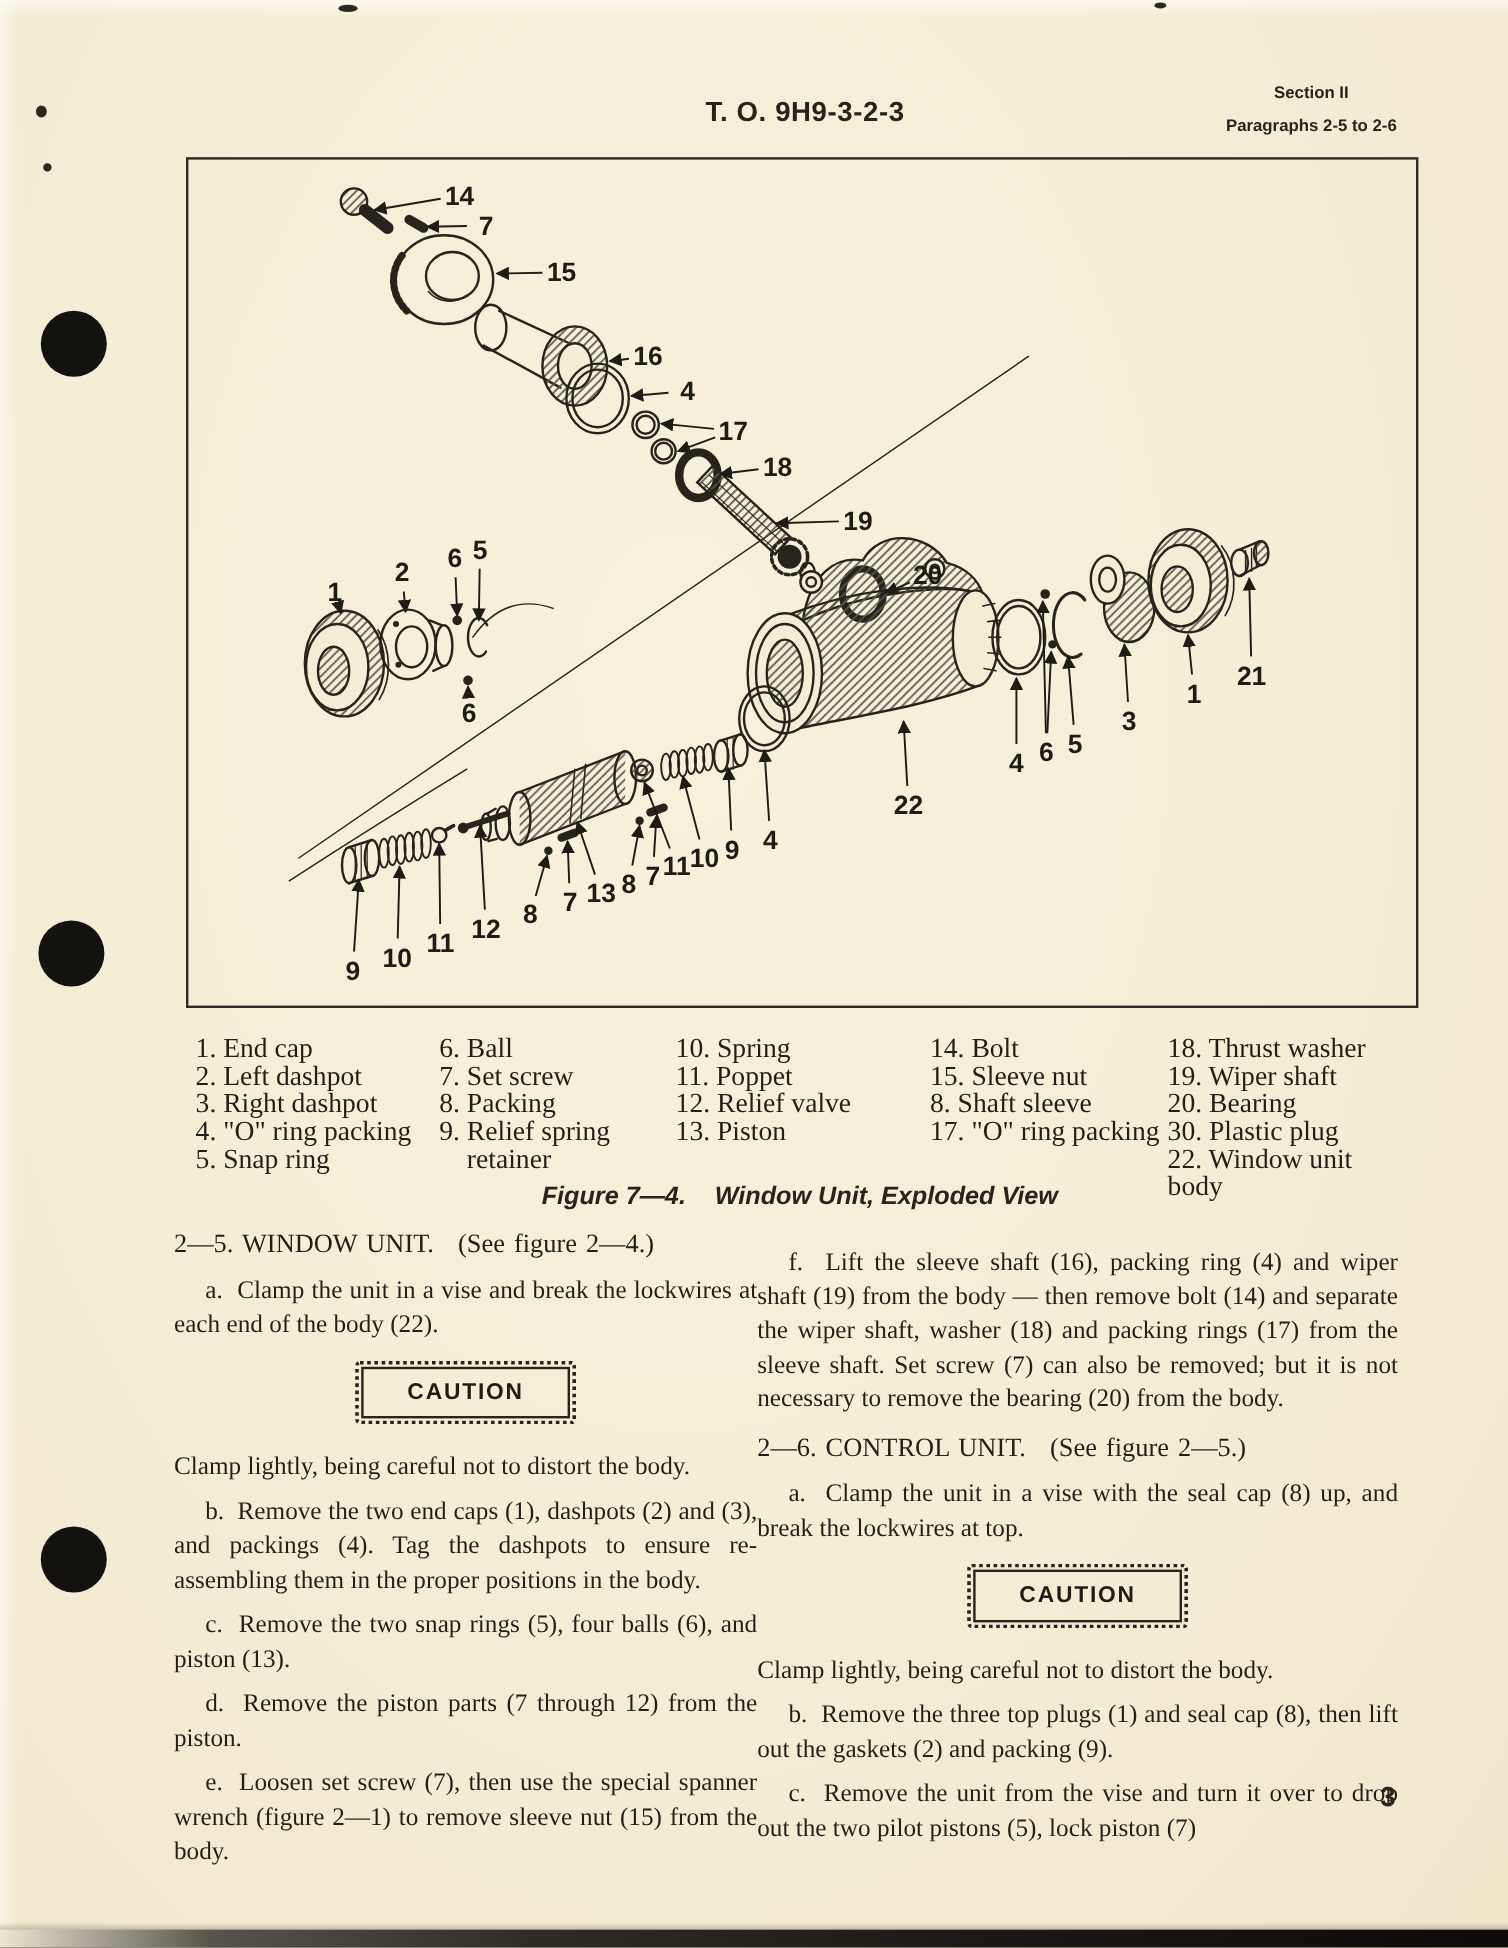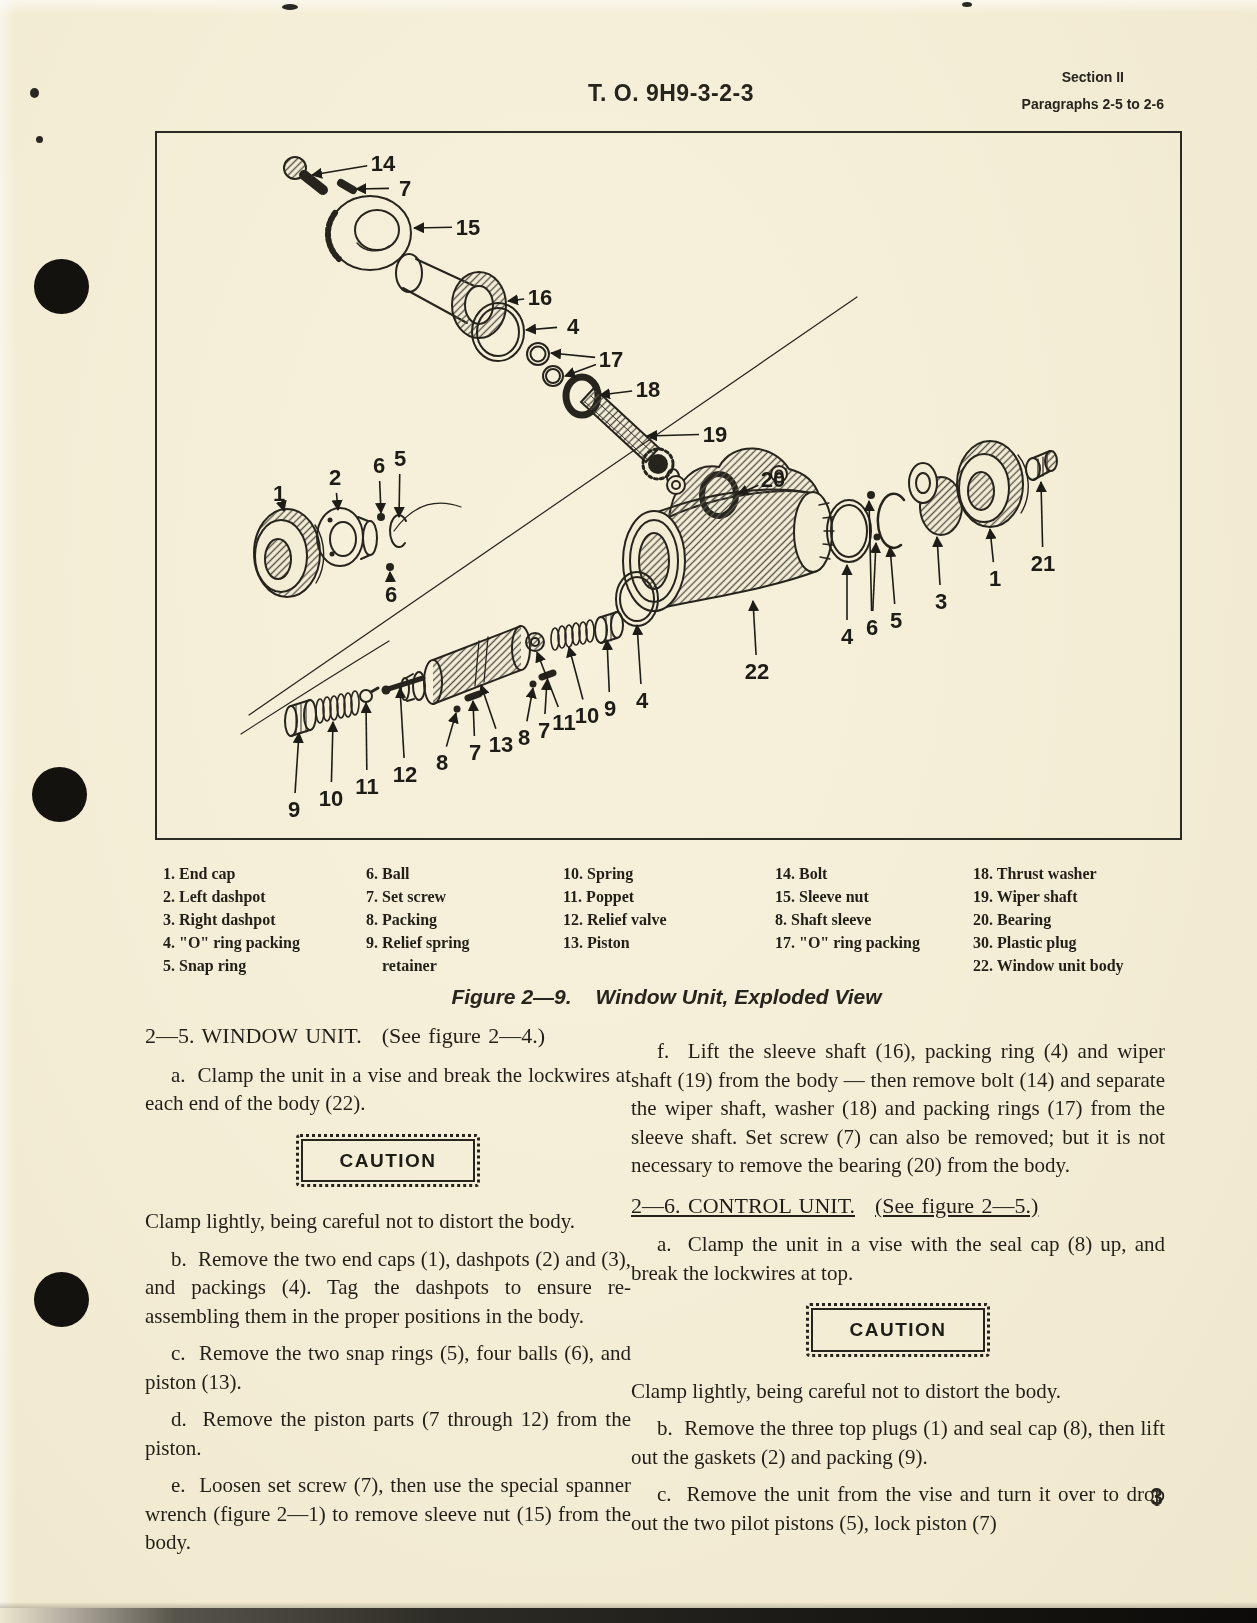--- a/index.html
+++ b/index.html
@@ -19,21 +19,21 @@
   .hdr{position:absolute;font-family:"Liberation Sans",sans-serif;font-weight:bold;color:#26241d;}
   .hdr-center{left:588px;top:80px;font-size:23px;letter-spacing:.5px;}
   .hdr-right{right:93px;top:64px;text-align:center;font-size:14px;line-height:27px;}
   
   .figure-box{position:absolute;left:155px;top:131px;width:1023px;height:705px;border:2px solid #2b2a24;background:transparent;}
   .figure-box svg{display:block;width:100%;height:100%;}
   svg .callout{font-family:"Liberation Sans",sans-serif;font-weight:bold;font-size:22px;fill:#1d1c16;}
   svg .leader{stroke:#1d1c16;stroke-width:1.6;}
   
   .legend{position:absolute;left:163px;top:862px;width:1005px;display:grid;grid-template-columns:203px 197px 212px 198px 1fr;}
-  .legend-item{font-size:16px;line-height:23px;white-space:pre-line;font-weight:bold;}
+  .legend-item{font-size:23px;line-height:23px;white-space:pre-line;}
   
   .fig-caption{position:absolute;left:155px;top:985px;width:1023px;text-align:center;
         font-family:"Liberation Sans",sans-serif;font-weight:bold;font-style:italic;font-size:21px;color:#26241d;}
   .fig-caption .cap-title{margin-left:24px;}
   
   .cols{position:absolute;left:145px;top:1022px;width:1020px;display:grid;grid-template-columns:486px 1fr;
         font-size:21px;line-height:28.5px;text-align:justify;}
   .sec-head{margin:0 0 10px;font-size:22px;word-spacing:2px;text-align:left;}
   .sec-head .ref{margin-left:20px;}
   .para{margin:0 0 9px;text-indent:26px;}
@@ -353,41 +353,41 @@
     <div class="legend-col">
       <div class="legend-item">18. Thrust washer</div>
       <div class="legend-item">19. Wiper shaft</div>
       <div class="legend-item">20. Bearing</div>
       <div class="legend-item">30. Plastic plug</div>
       <div class="legend-item">22. Window unit body</div>
     </div>
   </div>
 
   <div class="fig-caption">
-    <span class="cap-label">Figure 2—9.</span><span class="cap-title">Window Unit, Exploded View</span>
+    <span class="cap-label">Figure 7—4.</span><span class="cap-title">Window Unit, Exploded View</span>
   </div>
 
   <div class="cols">
     <div class="col">
       <p class="sec-head">
         <span>2—5. WINDOW UNIT.</span><span class="ref">(See figure 2—4.)</span>
       </p>
       <p class="para">a.&nbsp; Clamp the unit in a vise and break the lockwires at each end of the body (22).</p>
       <div class="caution-box">
         <span>CAUTION</span>
       </div>
       <p class="note">Clamp lightly, being careful not to distort the body.</p>
       <p class="para">b.&nbsp; Remove the two end caps (1), dashpots (2) and (3), and packings (4). Tag the dashpots to ensure re-assembling them in the proper positions in the body.</p>
       <p class="para">c.&nbsp; Remove the two snap rings (5), four balls (6), and piston (13).</p>
       <p class="para">d.&nbsp; Remove the piston parts (7 through 12) from the piston.</p>
       <p class="para">e.&nbsp; Loosen set screw (7), then use the special spanner wrench (figure 2—1) to remove sleeve nut (15) from the body.</p>
     </div>
     <div class="col">
       <p class="para" style="margin-top:15px;">f.&nbsp; Lift the sleeve shaft (16), packing ring (4) and wiper shaft (19) from the body — then remove bolt (14) and separate the wiper shaft, washer (18) and packing rings (17) from the sleeve shaft. Set screw (7) can also be removed; but it is not necessary to remove the bearing (20) from the body.</p>
-      <p class="sec-head" style="margin-top:12px;text-decoration:underline;">
+      <p class="sec-head" style="margin-top:12px;">
         <span>2—6. CONTROL UNIT.</span><span class="ref">(See figure 2—5.)</span>
       </p>
       <p class="para">a.&nbsp; Clamp the unit in a vise with the seal cap (8) up, and break the lockwires at top.</p>
       <div class="caution-box">
         <span>CAUTION</span>
       </div>
       <p class="note">Clamp lightly, being careful not to distort the body.</p>
       <p class="para">b.&nbsp; Remove the three top plugs (1) and seal cap (8), then lift out the gaskets (2) and packing (9).</p>
       <p class="para">c.&nbsp; Remove the unit from the vise and turn it over to drop out the two pilot pistons (5), lock piston (7)</p>
     </div>

